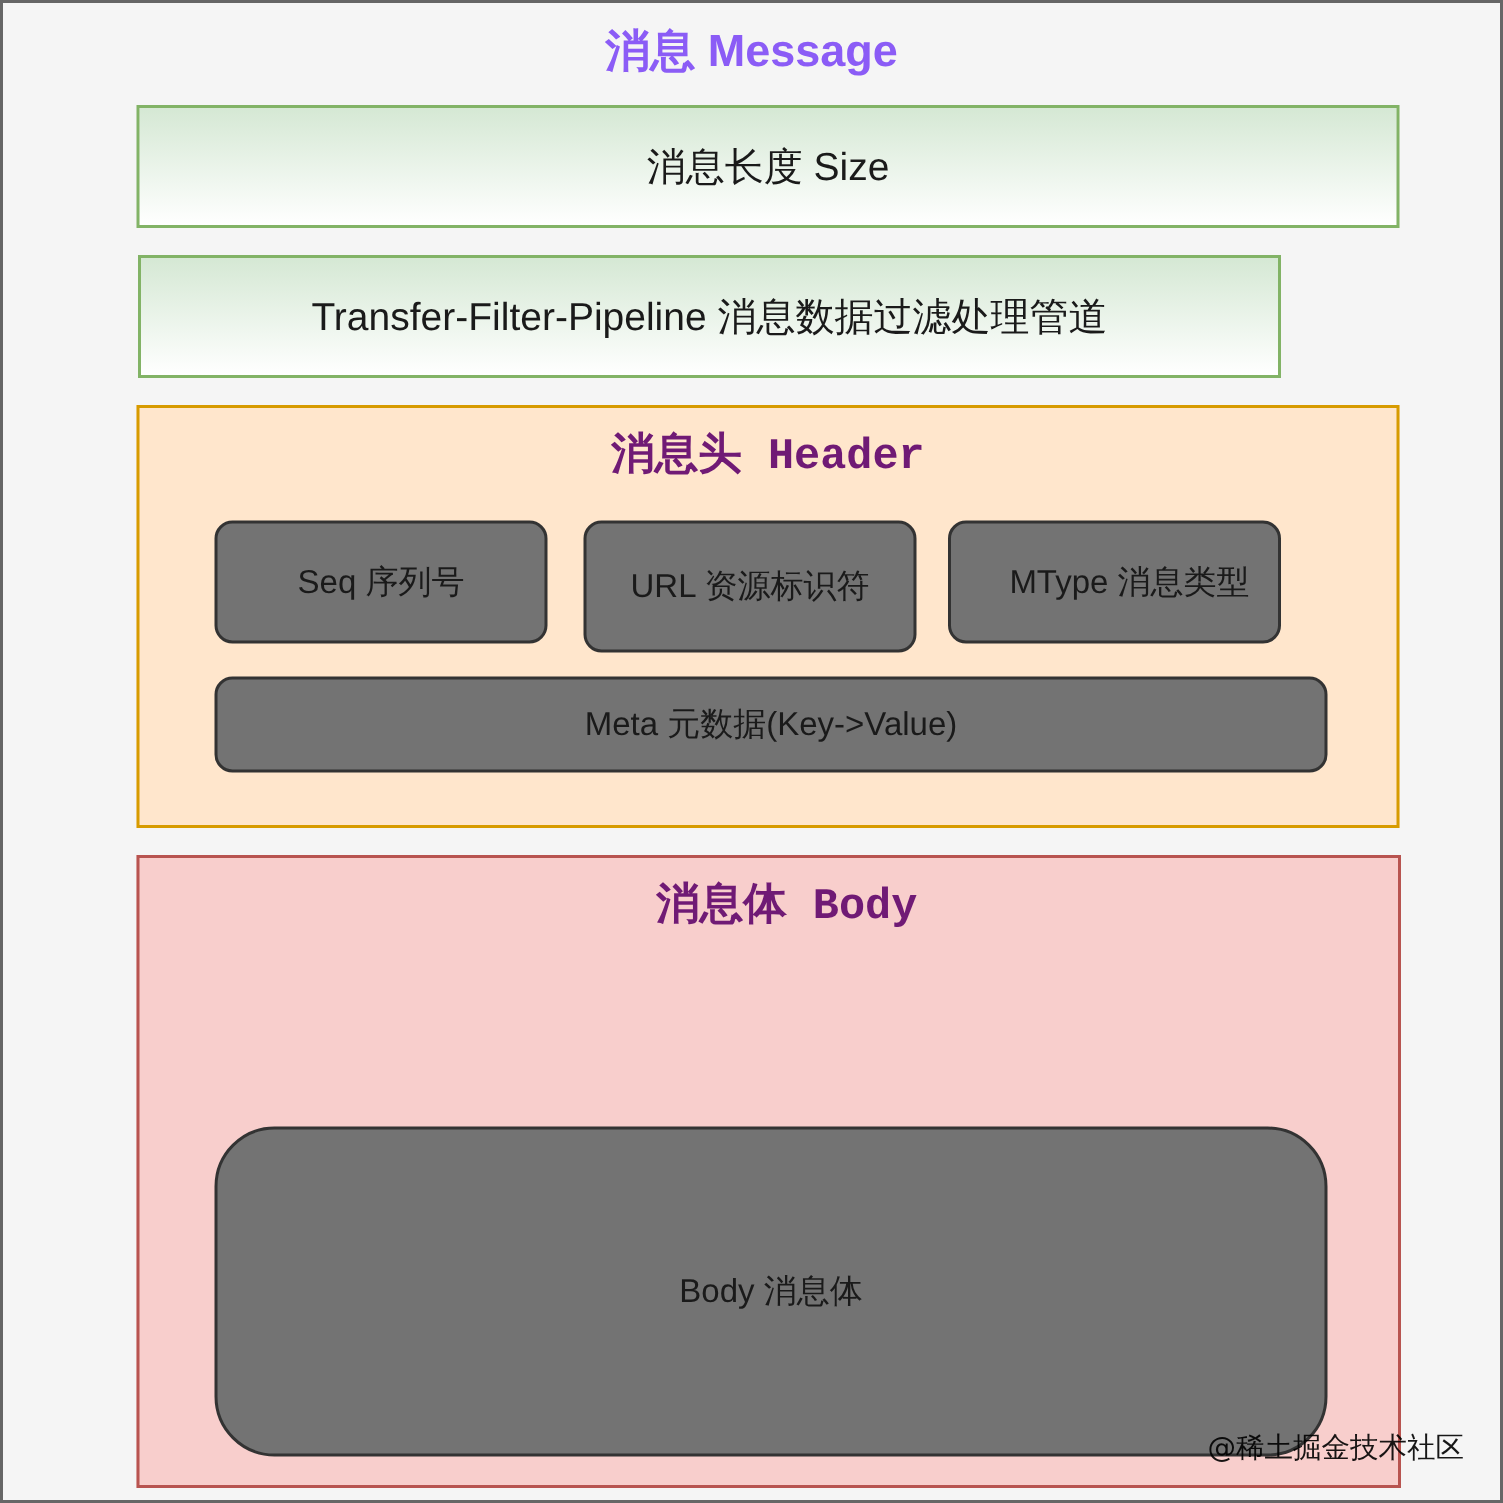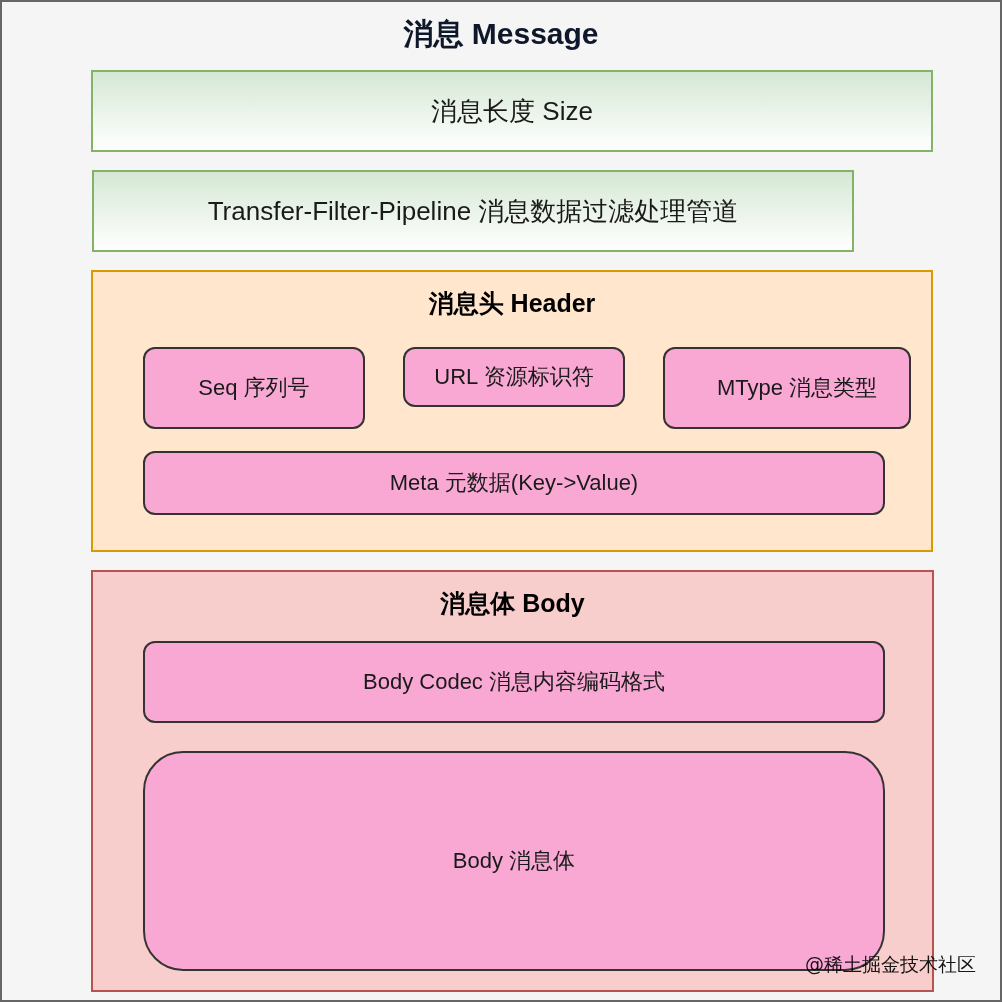--- a/index.html
+++ b/index.html
@@ -10,32 +10,32 @@
     color: #1a1a1a;
   }
   .frame {
     position: absolute; left: 0; top: 0; width: 998px; height: 998px;
     border: 2px solid #666666; background: #f5f5f5;
   }
   .abs { position: absolute; box-sizing: border-box; }
   .center { display: flex; align-items: center; justify-content: center; text-align: center; }
   .title {
     left: 0; top: 12px; width: 1002px; height: 44px;
-    font-size: 30px; font-weight: bold; color: #0f172a;
+    font-size: 30px; font-weight: bold; color: #8b5cf6;
   }
   .green {
     border: 2px solid #82b366;
     background: linear-gradient(to bottom, #d5e8d4 0%, #ffffff 100%);
     font-size: 26px;
   }
-  .group-title { font-size: 25px; font-weight: bold; color: #000000; }
+  .group-title { font-size: 29px; font-weight: bold; color: #701a75; font-family: Liberation Mono, monospace; }
   .header-group { background: #ffe6cc; border: 2px solid #d79b00; }
   .body-group { background: #f8cecc; border: 2px solid #b85450; }
   .card {
-    background: #f9a8d4; border: 2px solid #333333; border-radius: 12px;
+    background: #737373; border: 2px solid #333333; border-radius: 12px;
     font-size: 22px; color: #1a1a1a; text-align: center;
   }
   .card.big { border-radius: 40px; }
   .watermark {
     right: 26px; bottom: 24px; font-size: 19px; color: #000000;
     font-family: "DejaVu Sans", sans-serif; opacity: 0.9;
   }
 </style>
 </head>
 <body>
@@ -51,35 +51,32 @@
 <div class="abs center green" style="left:92px; top:170px; width:762px; height:82px;">
   <span>Transfer-Filter-Pipeline 消息数据过滤处理管道</span>
 </div>
 
 <div class="abs header-group" style="left:91px; top:270px; width:842px; height:282px;">
   <div class="abs center group-title" style="left:0; top:12px; width:838px; height:38px;">消息头 Header</div>
 
   <div class="abs center card" style="left:50px; top:75px; width:222px; height:82px;">
     <span>Seq 序列号</span>
   </div>
-  <div class="abs center card" style="left:310px; top:75px; width:222px; height:60px;">
+  <div class="abs center card" style="left:296px; top:75px; width:222px; height:88px;">
     <span>URL 资源标识符</span>
   </div>
-  <div class="abs center card" style="left:570px; top:75px; width:248px; height:82px;padding-left:20px;">
+  <div class="abs center card" style="left:539px; top:75px; width:222px; height:82px;padding-left:20px;">
     <span>MType 消息类型</span>
   </div>
   <div class="abs center card" style="left:50px; top:179px; width:742px; height:64px;">
     <span>Meta 元数据(Key-&gt;Value)</span>
   </div>
 </div>
 
 <div class="abs body-group" style="left:91px; top:570px; width:843px; height:422px;">
-  <div class="abs center group-title" style="left:0; top:12px; width:839px; height:38px;">消息体 Body</div>
+  <div class="abs center group-title" style="left:12px; top:12px; width:839px; height:38px;">消息体 Body</div>
 
-  <div class="abs center card" style="left:50px; top:69px; width:742px; height:82px;">
-    <span>Body Codec 消息内容编码格式</span>
-  </div>
   <div class="abs center card big" style="left:50px; top:179px; width:742px; height:220px;">
     <span>Body 消息体</span>
   </div>
 </div>
 
 <div class="abs watermark">@稀土掘金技术社区</div>
 
 </body></html>

